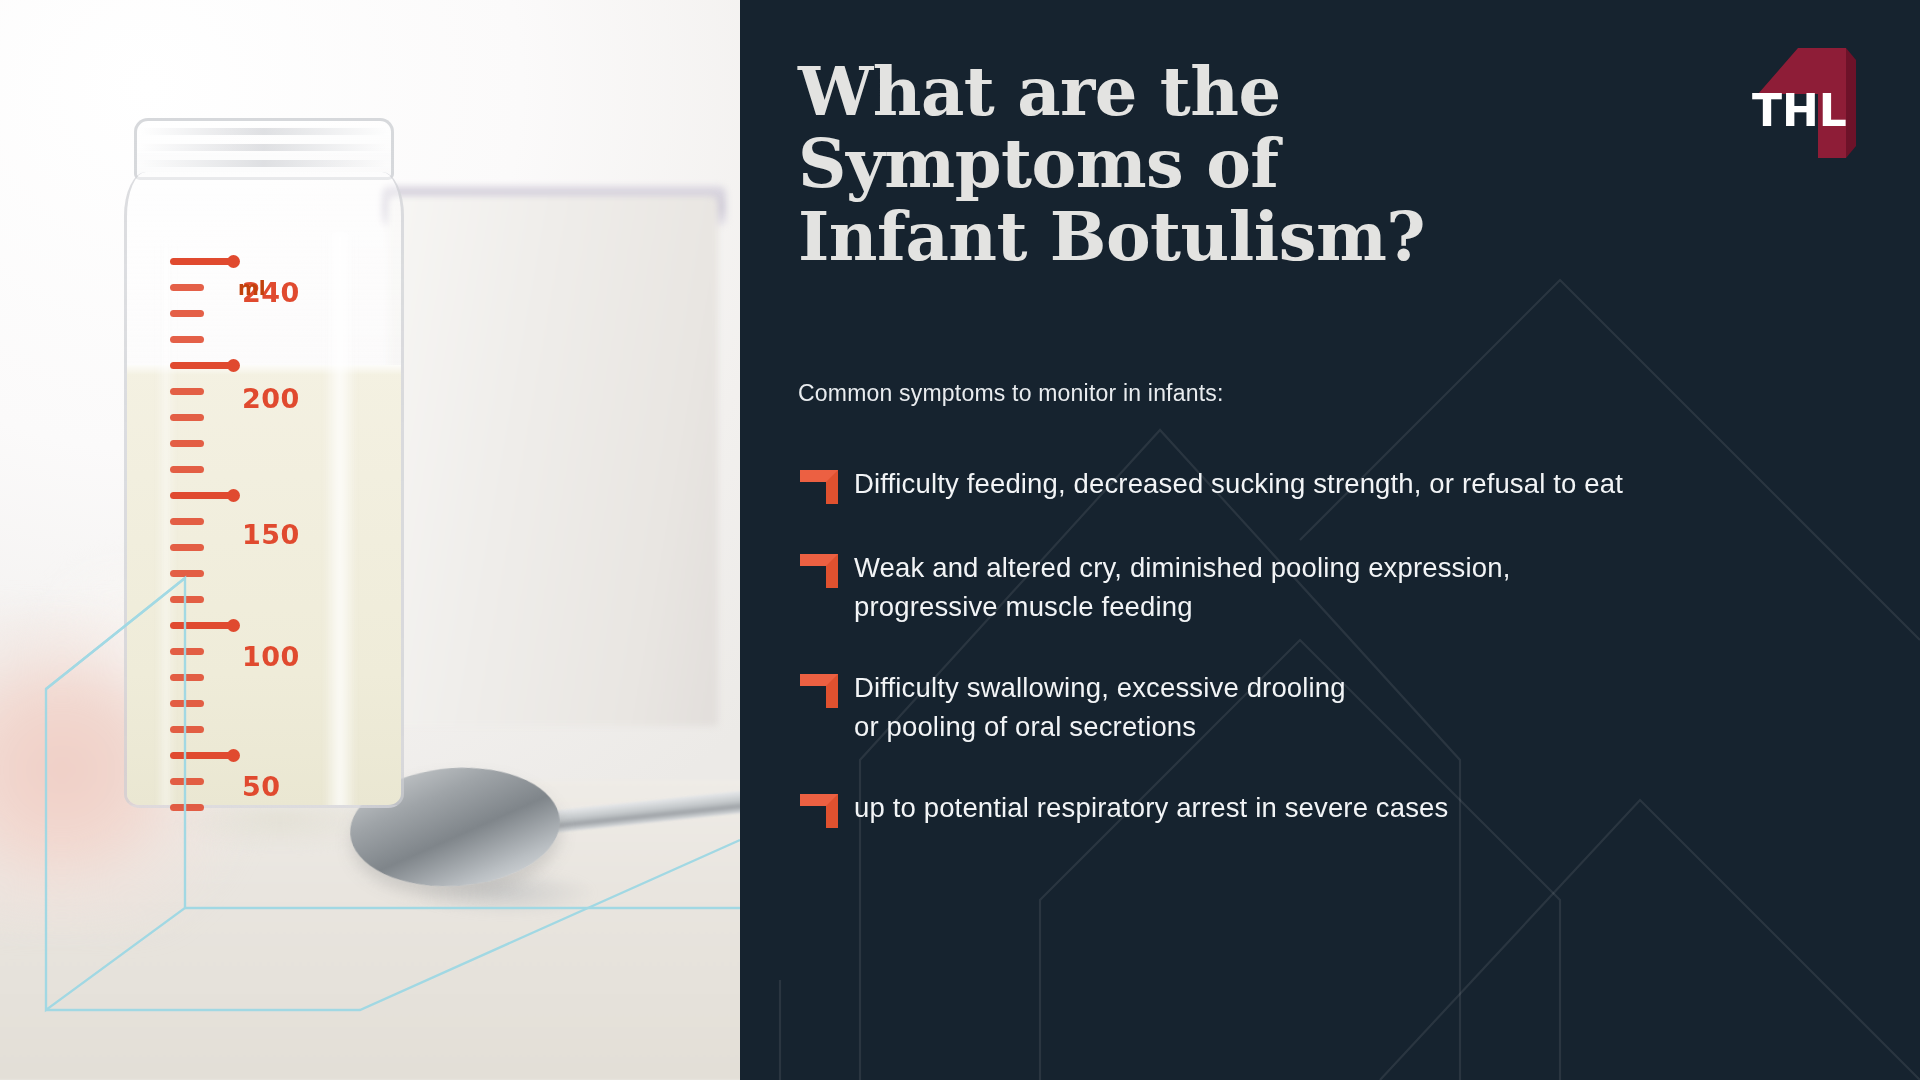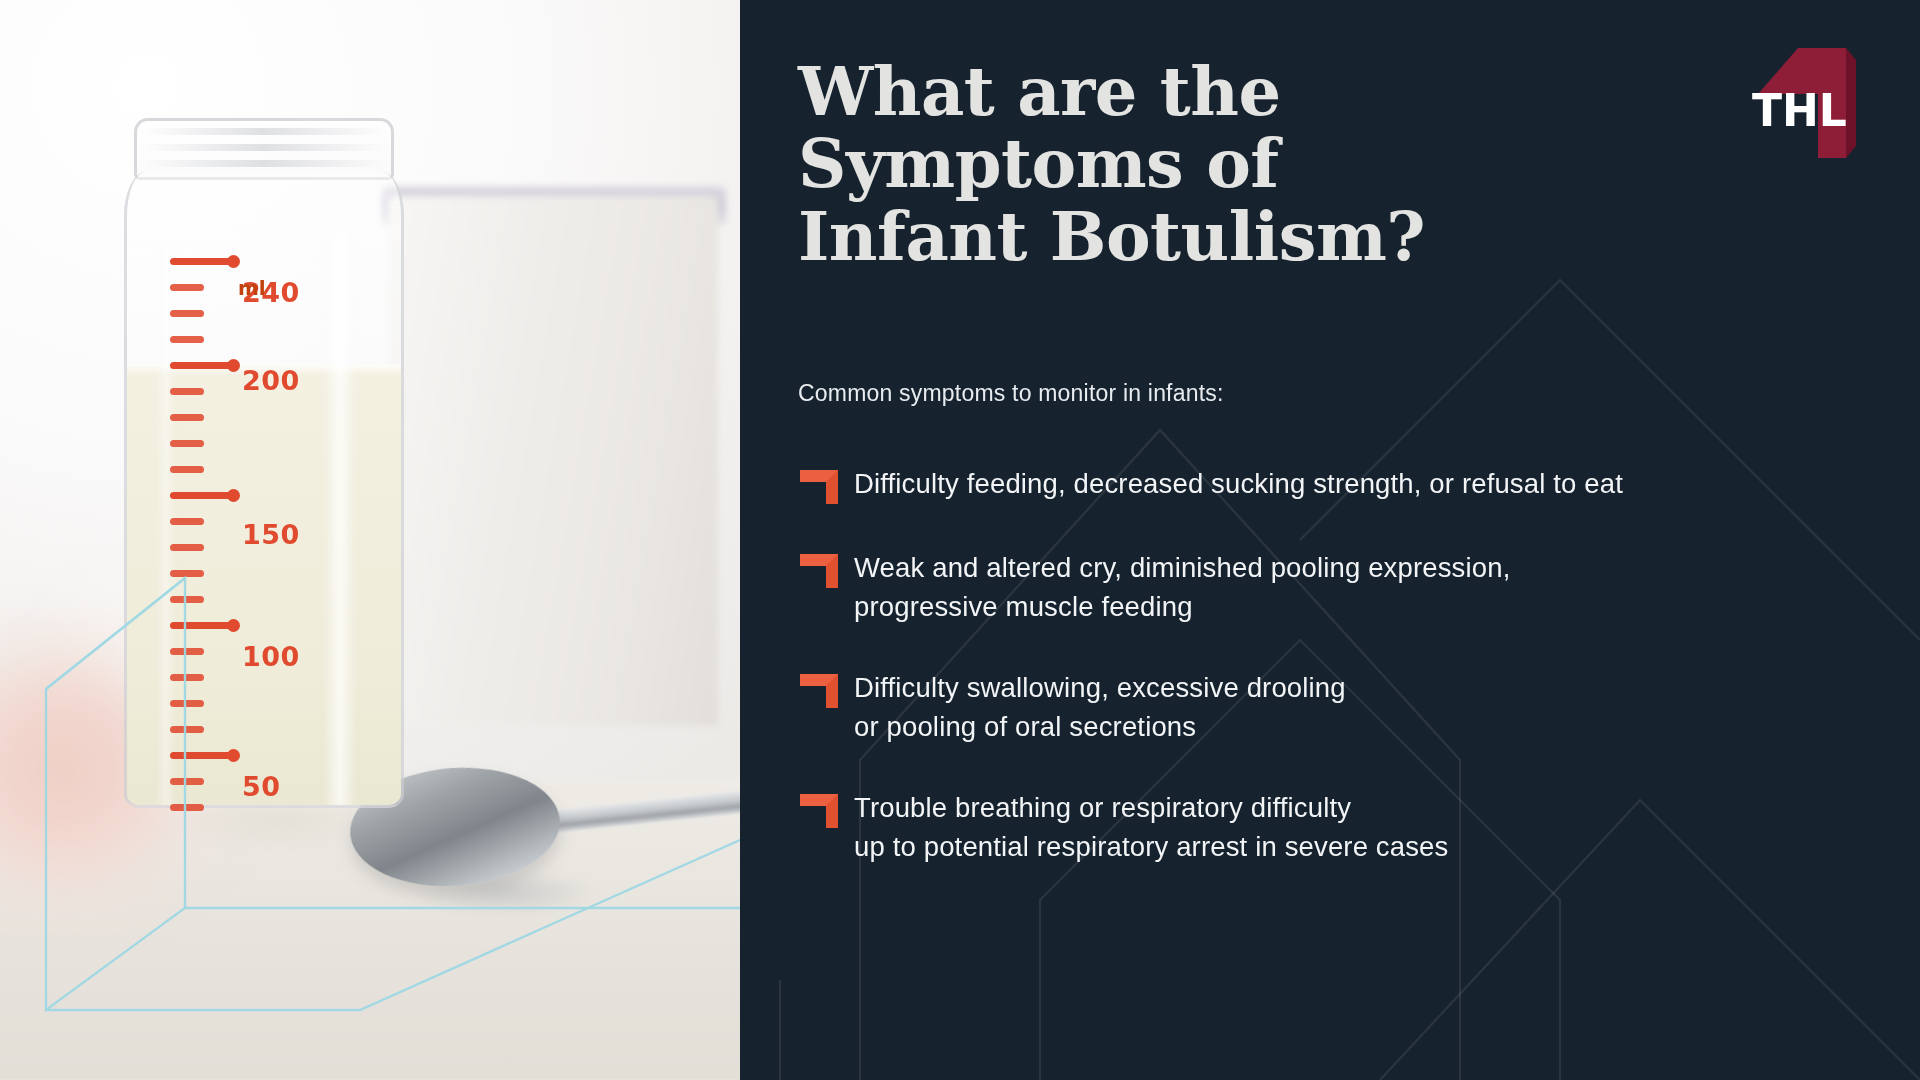--- a/index.html
+++ b/index.html
@@ -258,21 +258,21 @@
       <div class="scale">
         <div class="tick major" style="top:0px"></div>
         <div class="tick-label" style="top:-10px">240</div>
         <div class="tick-unit" style="top:20px">ml</div>
 
         <div class="tick minor" style="top:26px"></div>
         <div class="tick minor" style="top:52px"></div>
         <div class="tick minor" style="top:78px"></div>
 
         <div class="tick major" style="top:104px"></div>
-        <div class="tick-label" style="top:78px">200</div>
+        <div class="tick-label" style="top:96px">200</div>
 
         <div class="tick minor" style="top:130px"></div>
         <div class="tick minor" style="top:156px"></div>
         <div class="tick minor" style="top:182px"></div>
         <div class="tick minor" style="top:208px"></div>
 
         <div class="tick major" style="top:234px"></div>
         <div class="tick-label" style="top:232px">150</div>
 
         <div class="tick minor" style="top:260px"></div>
@@ -366,20 +366,19 @@
           <span>or pooling of oral secretions</span>
         </div>
       </div>
 
       <div class="symptom">
         <svg class="marker" viewBox="0 0 42 40">
           <polygon points="2,4 40,4 40,38 28,38 28,16 2,16" fill="#ec6042"></polygon>
           <polygon points="40,4 28,16 28,38 40,38" fill="#e0512f"></polygon>
         </svg>
         <div class="txt">
-          <span>Trouble breathing or respiratory difficulty</span>
           <span>up to potential respiratory arrest in severe cases</span>
         </div>
       </div>
 
     </div>
   </div>
 </div>
 
 </body></html>

